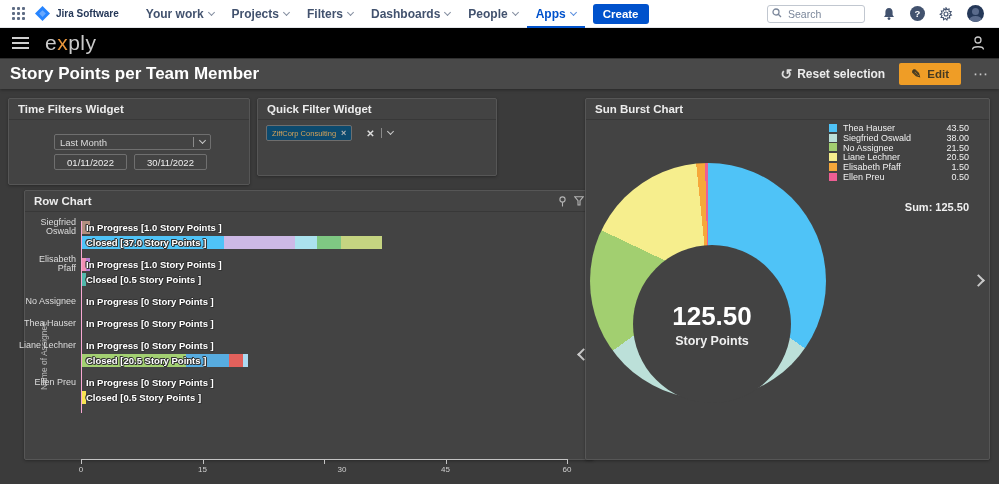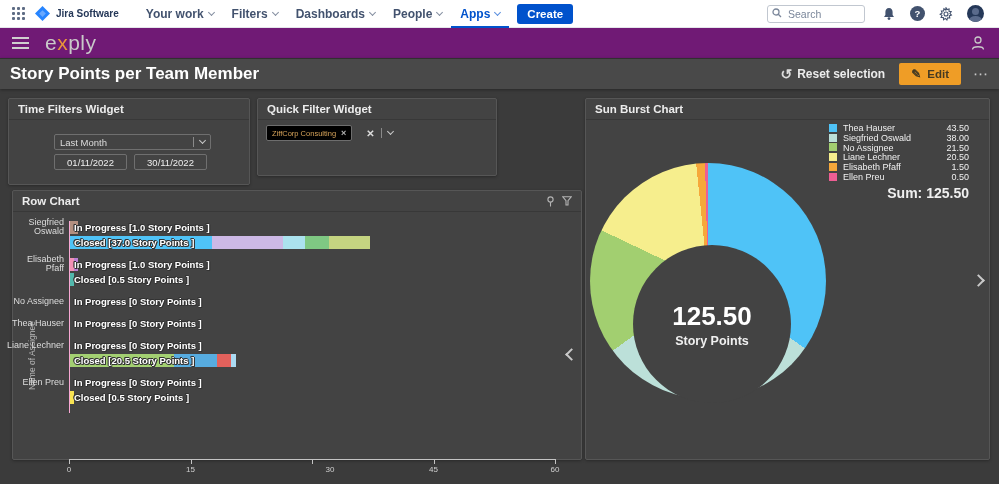--- a/index.html
+++ b/index.html
@@ -28,21 +28,21 @@
     padding:0 4px 0 20px; font-size:10.5px; color:#42526e; outline:none; }
   .search-input::placeholder { color:#7a869a; }
   .nav-ico { margin:0 7px; color:#42526e; cursor:pointer; display:flex; align-items:center; }
   .help-circle { width:15px; height:15px; border-radius:50%; background:#42526e; color:#fff;
     font-size:9.5px; font-weight:bold; display:flex; align-items:center; justify-content:center; }
   .avatar { width:17px; height:17px; border-radius:50%; background:#253858; position:relative; overflow:hidden; }
   .avatar i { position:absolute; left:5px; top:3px; width:7px; height:7px; border-radius:50%; background:#5a6b8c; }
   .avatar b { position:absolute; left:2px; top:11px; width:13px; height:9px; border-radius:50%; background:#5a6b8c; }
 
   
-  .appbar { position:absolute; left:0; top:28px; width:999px; height:30px; background:#701a75;
+  .appbar { position:absolute; left:0; top:28px; width:999px; height:30px; background:#000000;
     display:flex; align-items:center; padding:0 12px; }
   .hamburger { width:17px; cursor:pointer; margin-right:16px; }
   .hamburger i { display:block; height:2px; background:#cfcfcf; margin:3px 0; }
   .exply-logo { font-size:21px; color:#c9c9c9; letter-spacing:.5px; cursor:pointer; }
   .exply-logo .x { color:#e8953a; }
   .appbar-right { margin-left:auto; cursor:pointer; display:flex; align-items:center; }
 
   
   .titlebar { position:absolute; left:0; top:58px; width:999px; height:31px; background:#494949;
     border-top:1px solid #303030; box-shadow:0 1px 3px rgba(0,0,0,.35); display:flex; align-items:center;
@@ -67,28 +67,28 @@
   #w-time { left:8px; top:98px; width:242px; height:87px; }
   .ts-select { position:absolute; left:45px; top:35px; width:157px; height:16px; border:1px solid #6f6f6f;
     border-radius:2px; display:flex; align-items:center; font-size:9.5px; color:#ddd; padding:0 5px; cursor:pointer; }
   .ts-select .divider, .qf-divider { width:1px; height:10px; background:#8a8a8a; margin:0 6px; }
   .ts-select .spacer { flex:1; }
   .date-box { position:absolute; top:55px; width:73px; height:16px; border:1px solid #6f6f6f; border-radius:2px;
     font-size:9.5px; color:#eee; display:flex; align-items:center; justify-content:center; cursor:pointer; }
 
   #w-quick { left:257px; top:98px; width:240px; height:78px; }
   .qf-row { position:absolute; left:8px; top:26px; display:flex; align-items:center; }
-  .chip { border:1px solid #6e6e6e; border-radius:2px; background:#000000; padding:2px 5px;
+  .chip { border:1px solid #6e6e6e; border-radius:2px; background:#0c4a6e; padding:2px 5px;
     font-size:7.5px; color:#d5a259; display:flex; align-items:center; cursor:pointer; }
   .chip .chip-x { color:#b5b5b5; margin-left:5px; font-size:9px; font-weight:bold; }
   .qf-clear { margin-left:14px; color:#dcdcdc; font-size:10px; font-weight:bold; cursor:pointer; }
   .qf-chev { color:#c9c9c9; }
 
   
-  #w-row { left:12px; top:190px; width:570px; height:270px; }
+  #w-row { left:24px; top:190px; width:570px; height:270px; }
   .rc-body { position:absolute; left:0; top:21px; right:0; bottom:0; }
   .rc-ylabel { position:absolute; left:14px; top:178px; font-size:8.5px; color:#b9b9b9; white-space:nowrap;
     transform:rotate(-90deg); transform-origin:left top; }
   .rc-groups { position:absolute; left:56px; top:9px; width:487px; border-left:1px solid #f9a8d4; }
   .rc-group { margin-bottom:9px; }
   .rc-row { position:relative; height:13px; margin-bottom:2px; display:flex; font-size:0; }
   .rc-seg { height:13px; }
   .rc-bar-label { position:absolute; left:4px; top:0; line-height:13px; font-size:9.5px; font-weight:bold;
     color:#fff; white-space:nowrap;
     text-shadow:1px 0 0 #333,-1px 0 0 #333,0 1px 0 #333,0 -1px 0 #333,1px 1px 0 #333,-1px -1px 0 #333; }
@@ -105,21 +105,21 @@
   #w-sun { left:585px; top:98px; width:405px; height:362px; }
   .donut { position:absolute; left:4px; top:43px; width:236px; height:236px; border-radius:50%; cursor:pointer; }
   .donut-hole { position:absolute; left:43px; top:82px; width:158px; height:158px; border-radius:50%;
     background:#434343; display:flex; flex-direction:column; align-items:center; justify-content:center; }
   .donut-val { color:#fff; font-size:26px; font-weight:bold; }
   .donut-sub { color:#f0f0f0; font-size:12.5px; font-weight:bold; margin-top:2px; }
   .sb-legend { position:absolute; right:20px; top:3px; width:140px; }
   .sb-row { display:flex; align-items:center; height:9.8px; font-size:9px; color:#f0f0f0; cursor:pointer; }
   .sb-swatch { width:8px; height:8px; margin-right:6px; flex:none; }
   .sb-name { flex:1; white-space:nowrap; }
-  .sb-sum { position:absolute; right:20px; top:65px; font-size:14px; font-weight:bold; color:#f0f0f0; }
+  .sb-sum { position:absolute; right:20px; top:81px; font-size:11px; font-weight:bold; color:#f0f0f0; }
 </style>
 </head>
 <body>
 
 <div class="jira-nav">
   <span class="grid-icon">
     <i></i>
       <i></i>
       <i></i>
       <i></i>
@@ -129,20 +129,24 @@
       <i></i>
       <i></i>
   </span>
   <svg class="jira-logo" viewBox="0 0 16 16">
     <path d="M8 0 L16 8 L8 16 L0 8 Z" fill="#2684ff"></path>
     <path d="M8 4.4 L11.6 8 L8 11.6 L4.4 8 Z" fill="#68a8ff"></path>
   </svg>
   <span class="brand">Jira Software</span>
   <div class="nav-item">
     <span>Your work</span>
+    <i class="chev"></i>
+  </div>
+  <div class="nav-item">
+    <span>Projects</span>
     <i class="chev"></i>
   </div>
   <div class="nav-item">
     <span>Filters</span>
     <i class="chev"></i>
   </div>
   <div class="nav-item">
     <span>Dashboards</span>
     <i class="chev"></i>
   </div>

